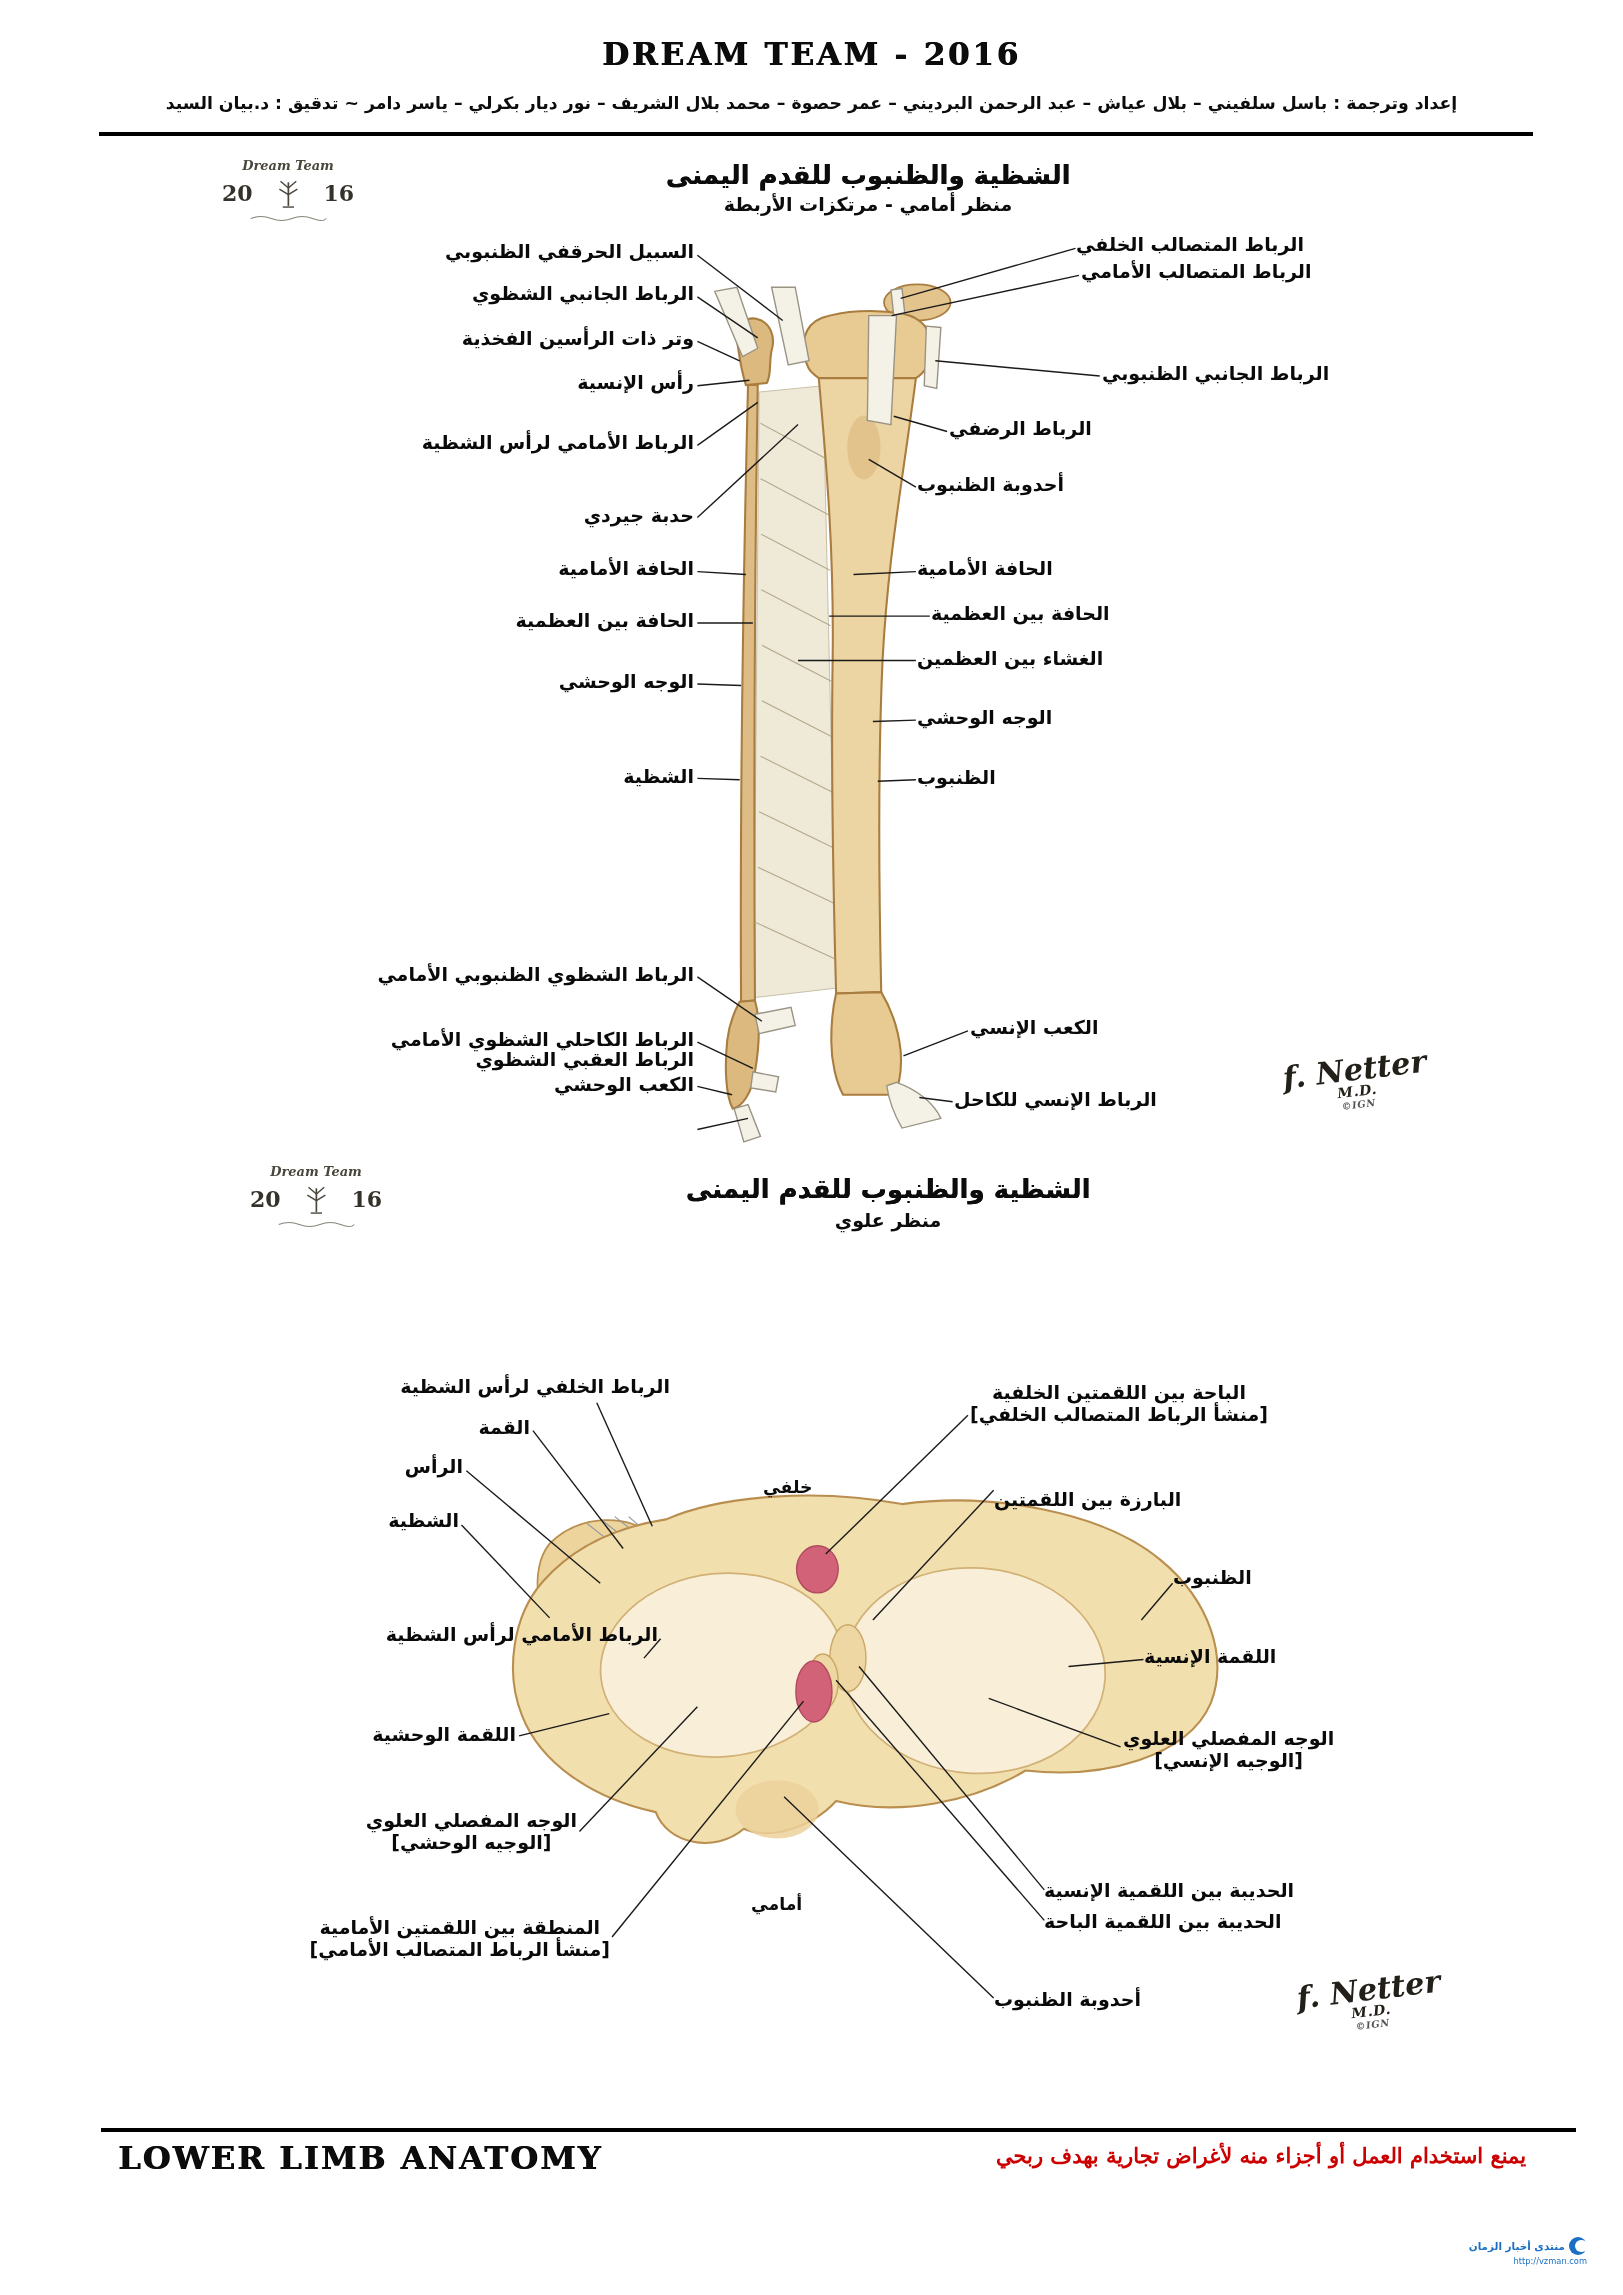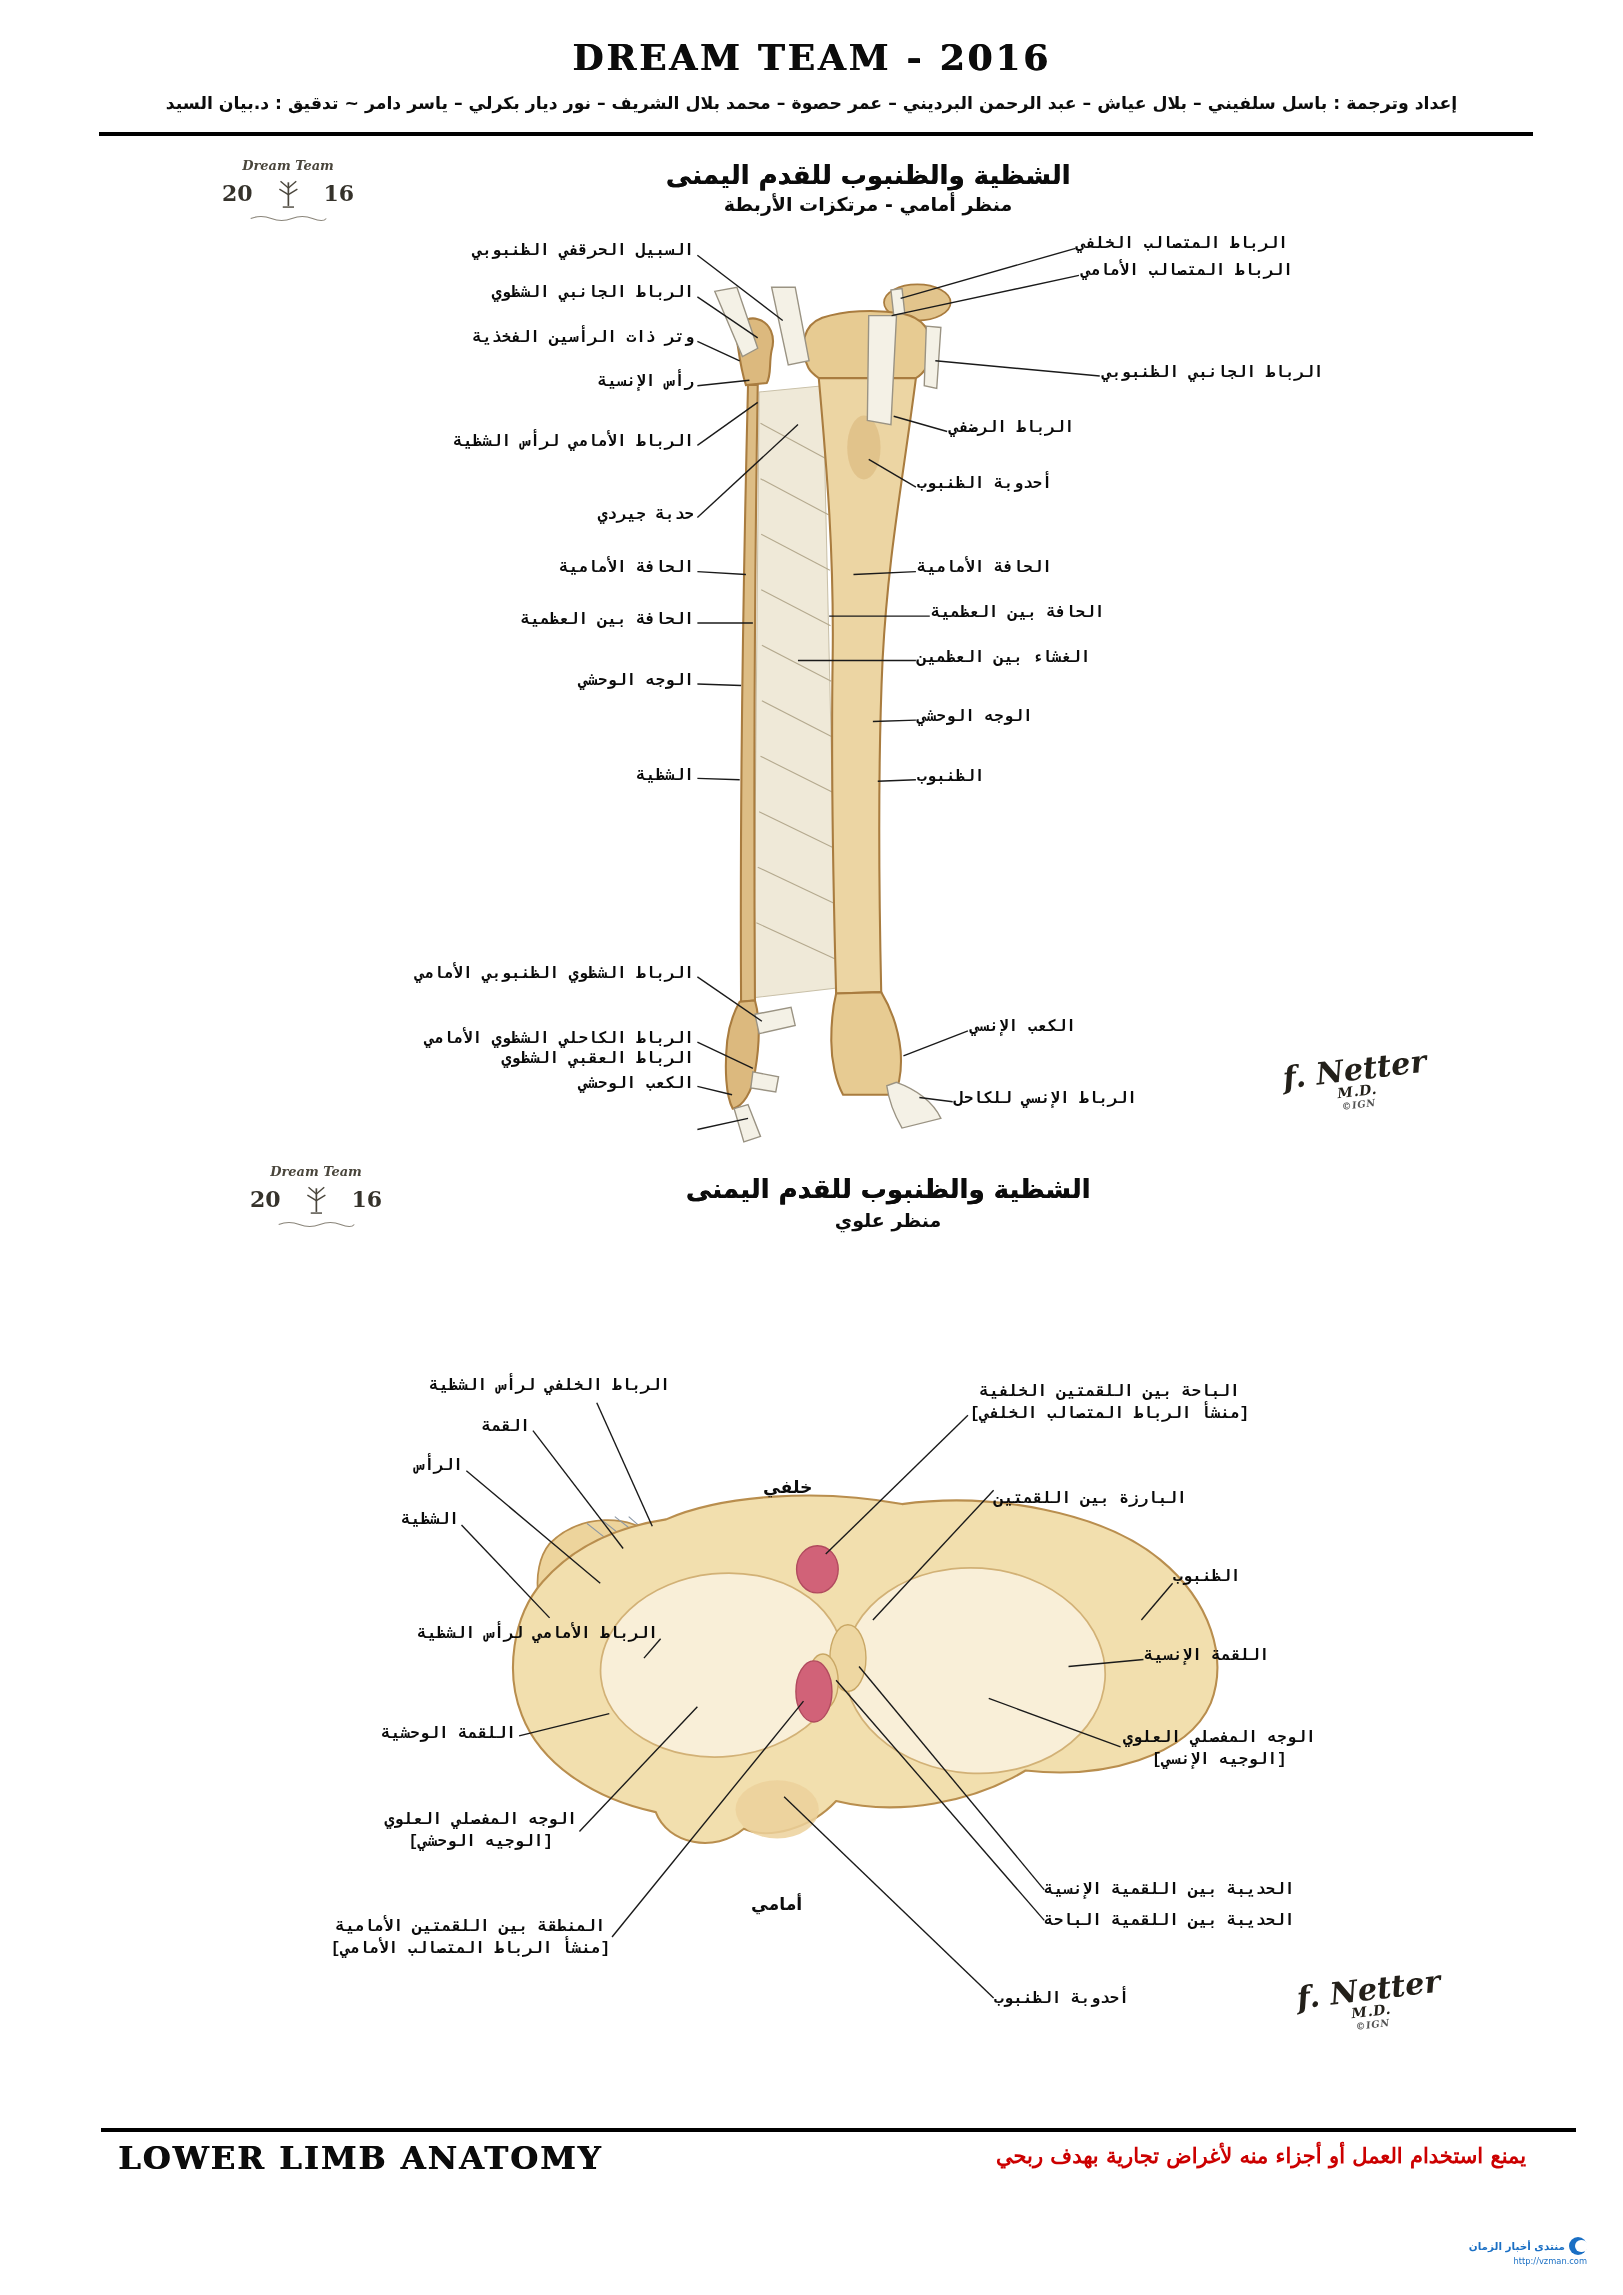--- a/index.html
+++ b/index.html
@@ -7,42 +7,41 @@
   body {
     width: 1623px; height: 2295px; position: relative;
     background: #ffffff; color: #0c0c0c;
     font-family: "DejaVu Sans", sans-serif;
     overflow: hidden;
   }
   .rule { position: absolute; background: #000; height: 4.2px; }
   .hdr-title {
     position: absolute; top: 36px; left: 0; width: 100%;
     text-align: center; font-family: "DejaVu Serif", serif;
-    font-weight: bold; font-size: 36px; letter-spacing: 2.8px;
+    font-weight: bold; font-size: 31px; letter-spacing: 2.8px;
     text-shadow: 0.7px 0 #000;
   }
   .credits {
     position: absolute; top: 93px; left: 0; width: 100%;
     text-align: center; direction: rtl;
     font-weight: bold; font-size: 17.3px;
   }
   .dg-title {
     position: absolute; width: 486px; text-align: center;
     direction: rtl; font-weight: bold; font-size: 26px;
     text-shadow: 0.4px 0 #000;
   }
   .dg-subtitle {
     position: absolute; width: 486px; text-align: center;
     direction: rtl; font-weight: bold; font-size: 19px;
   }
   .label {
-    position: absolute; font-size: 16px; font-weight: bold;
+    position: absolute; font-size: 19px; font-weight: bold;
     direction: rtl; white-space: nowrap; color: #0a0a0a;
     line-height: 19.4px;
-    font-family: Liberation Mono, monospace;
   }
   .label.two { white-space: pre-line; text-align: center; line-height: 21.5px; }
   .dirword { position: absolute; font-size: 17.3px; font-weight: bold; direction: rtl; }
   #artwork { position: absolute; left: 0; top: 0; }
   .logo {
     position: absolute; width: 132px; text-align: center; color: #3d3a33;
   }
   .logo-brand {
     font-family: "DejaVu Serif", serif; font-style: italic;
     font-weight: bold; font-size: 13px; color: #4a463c;

